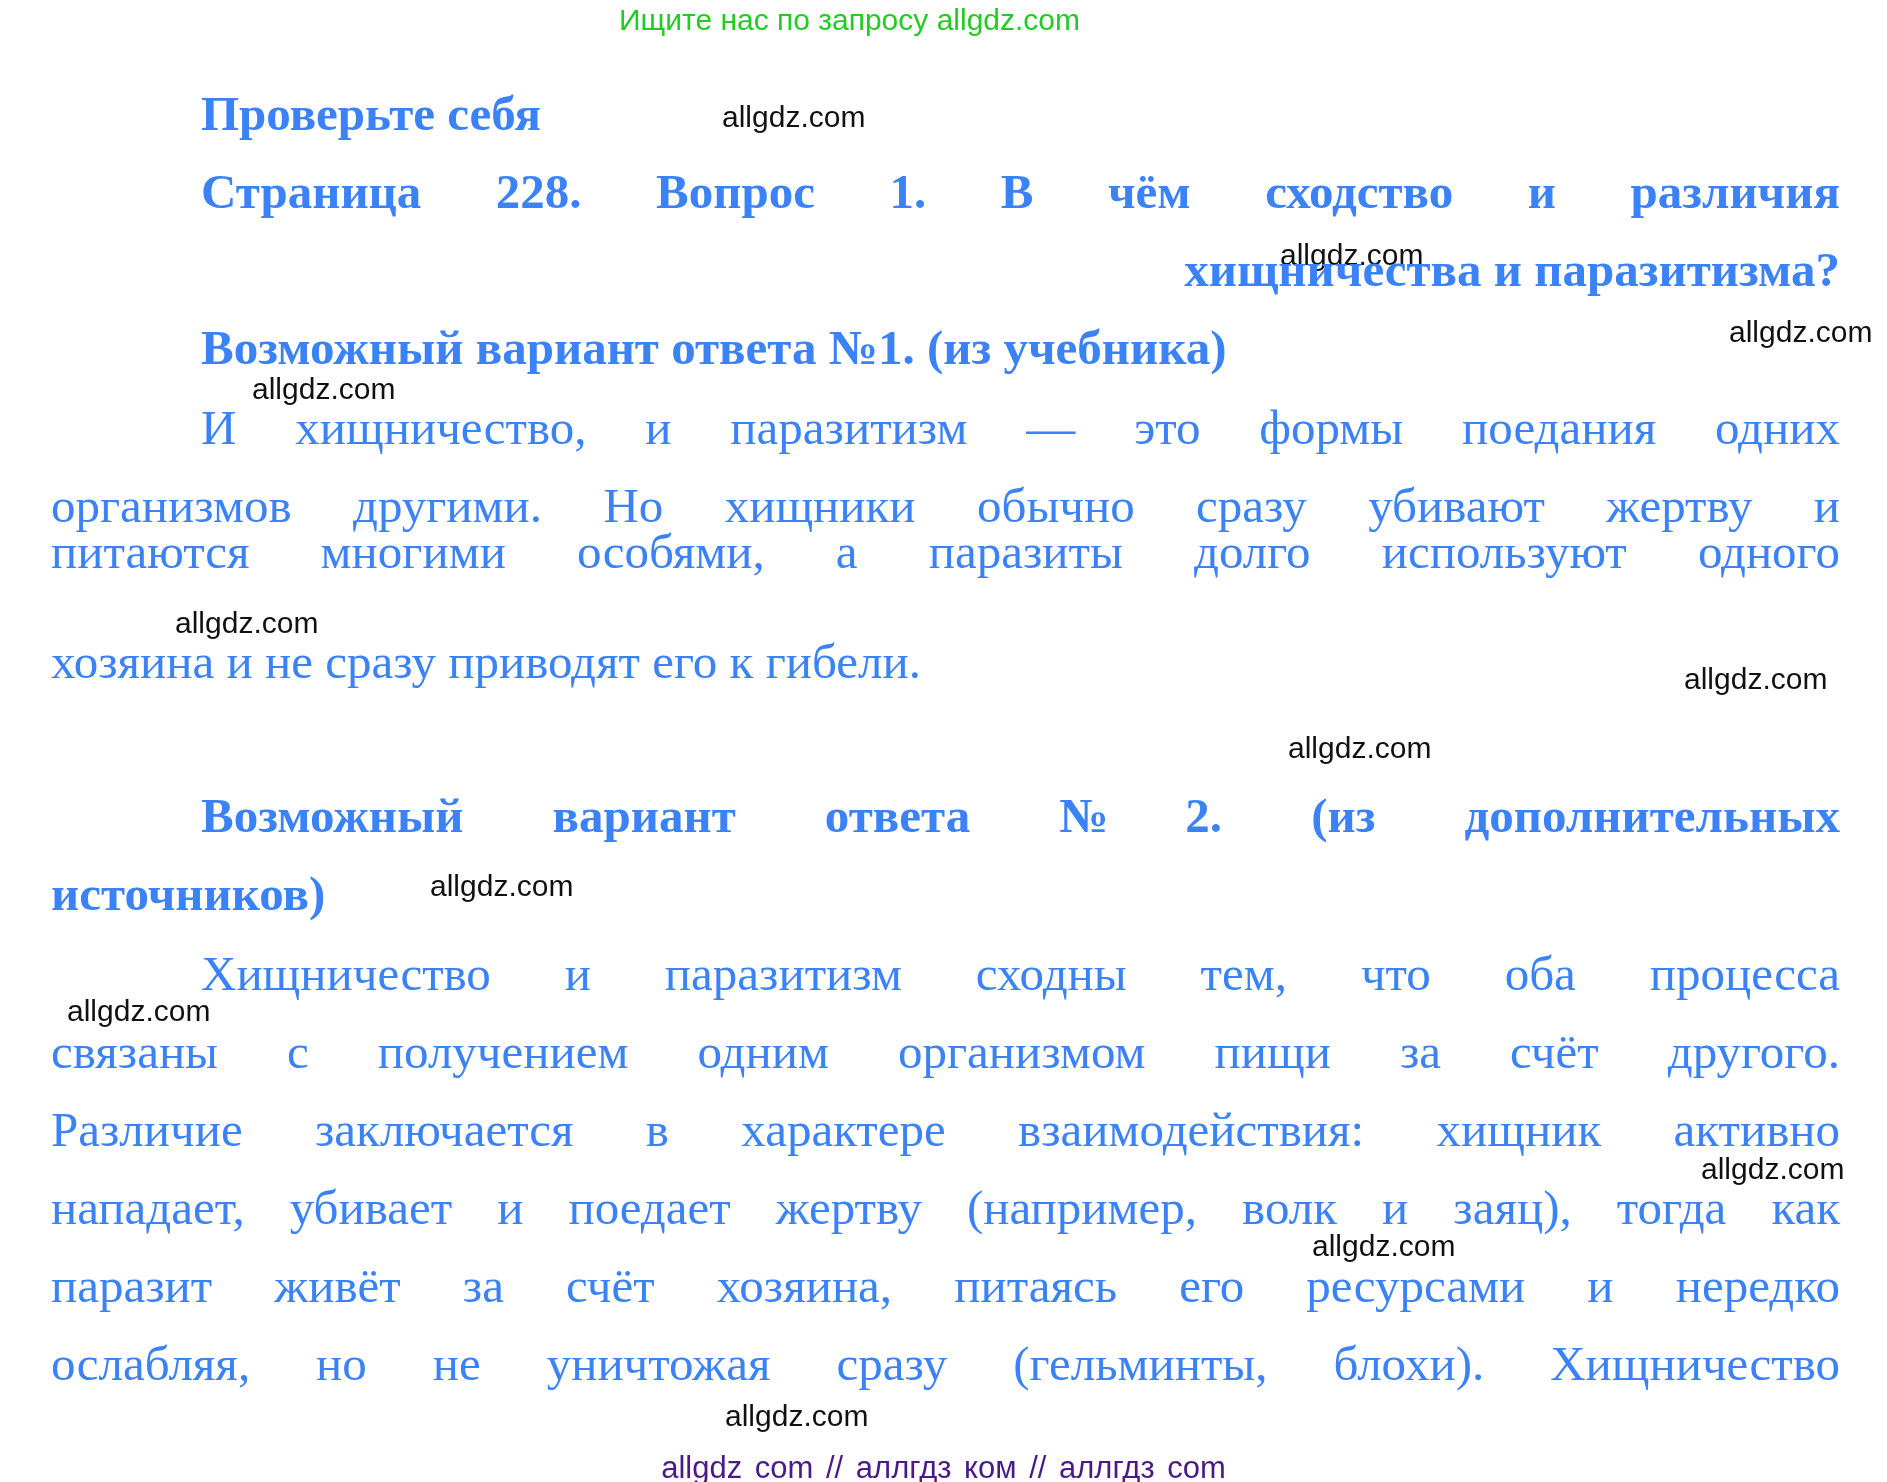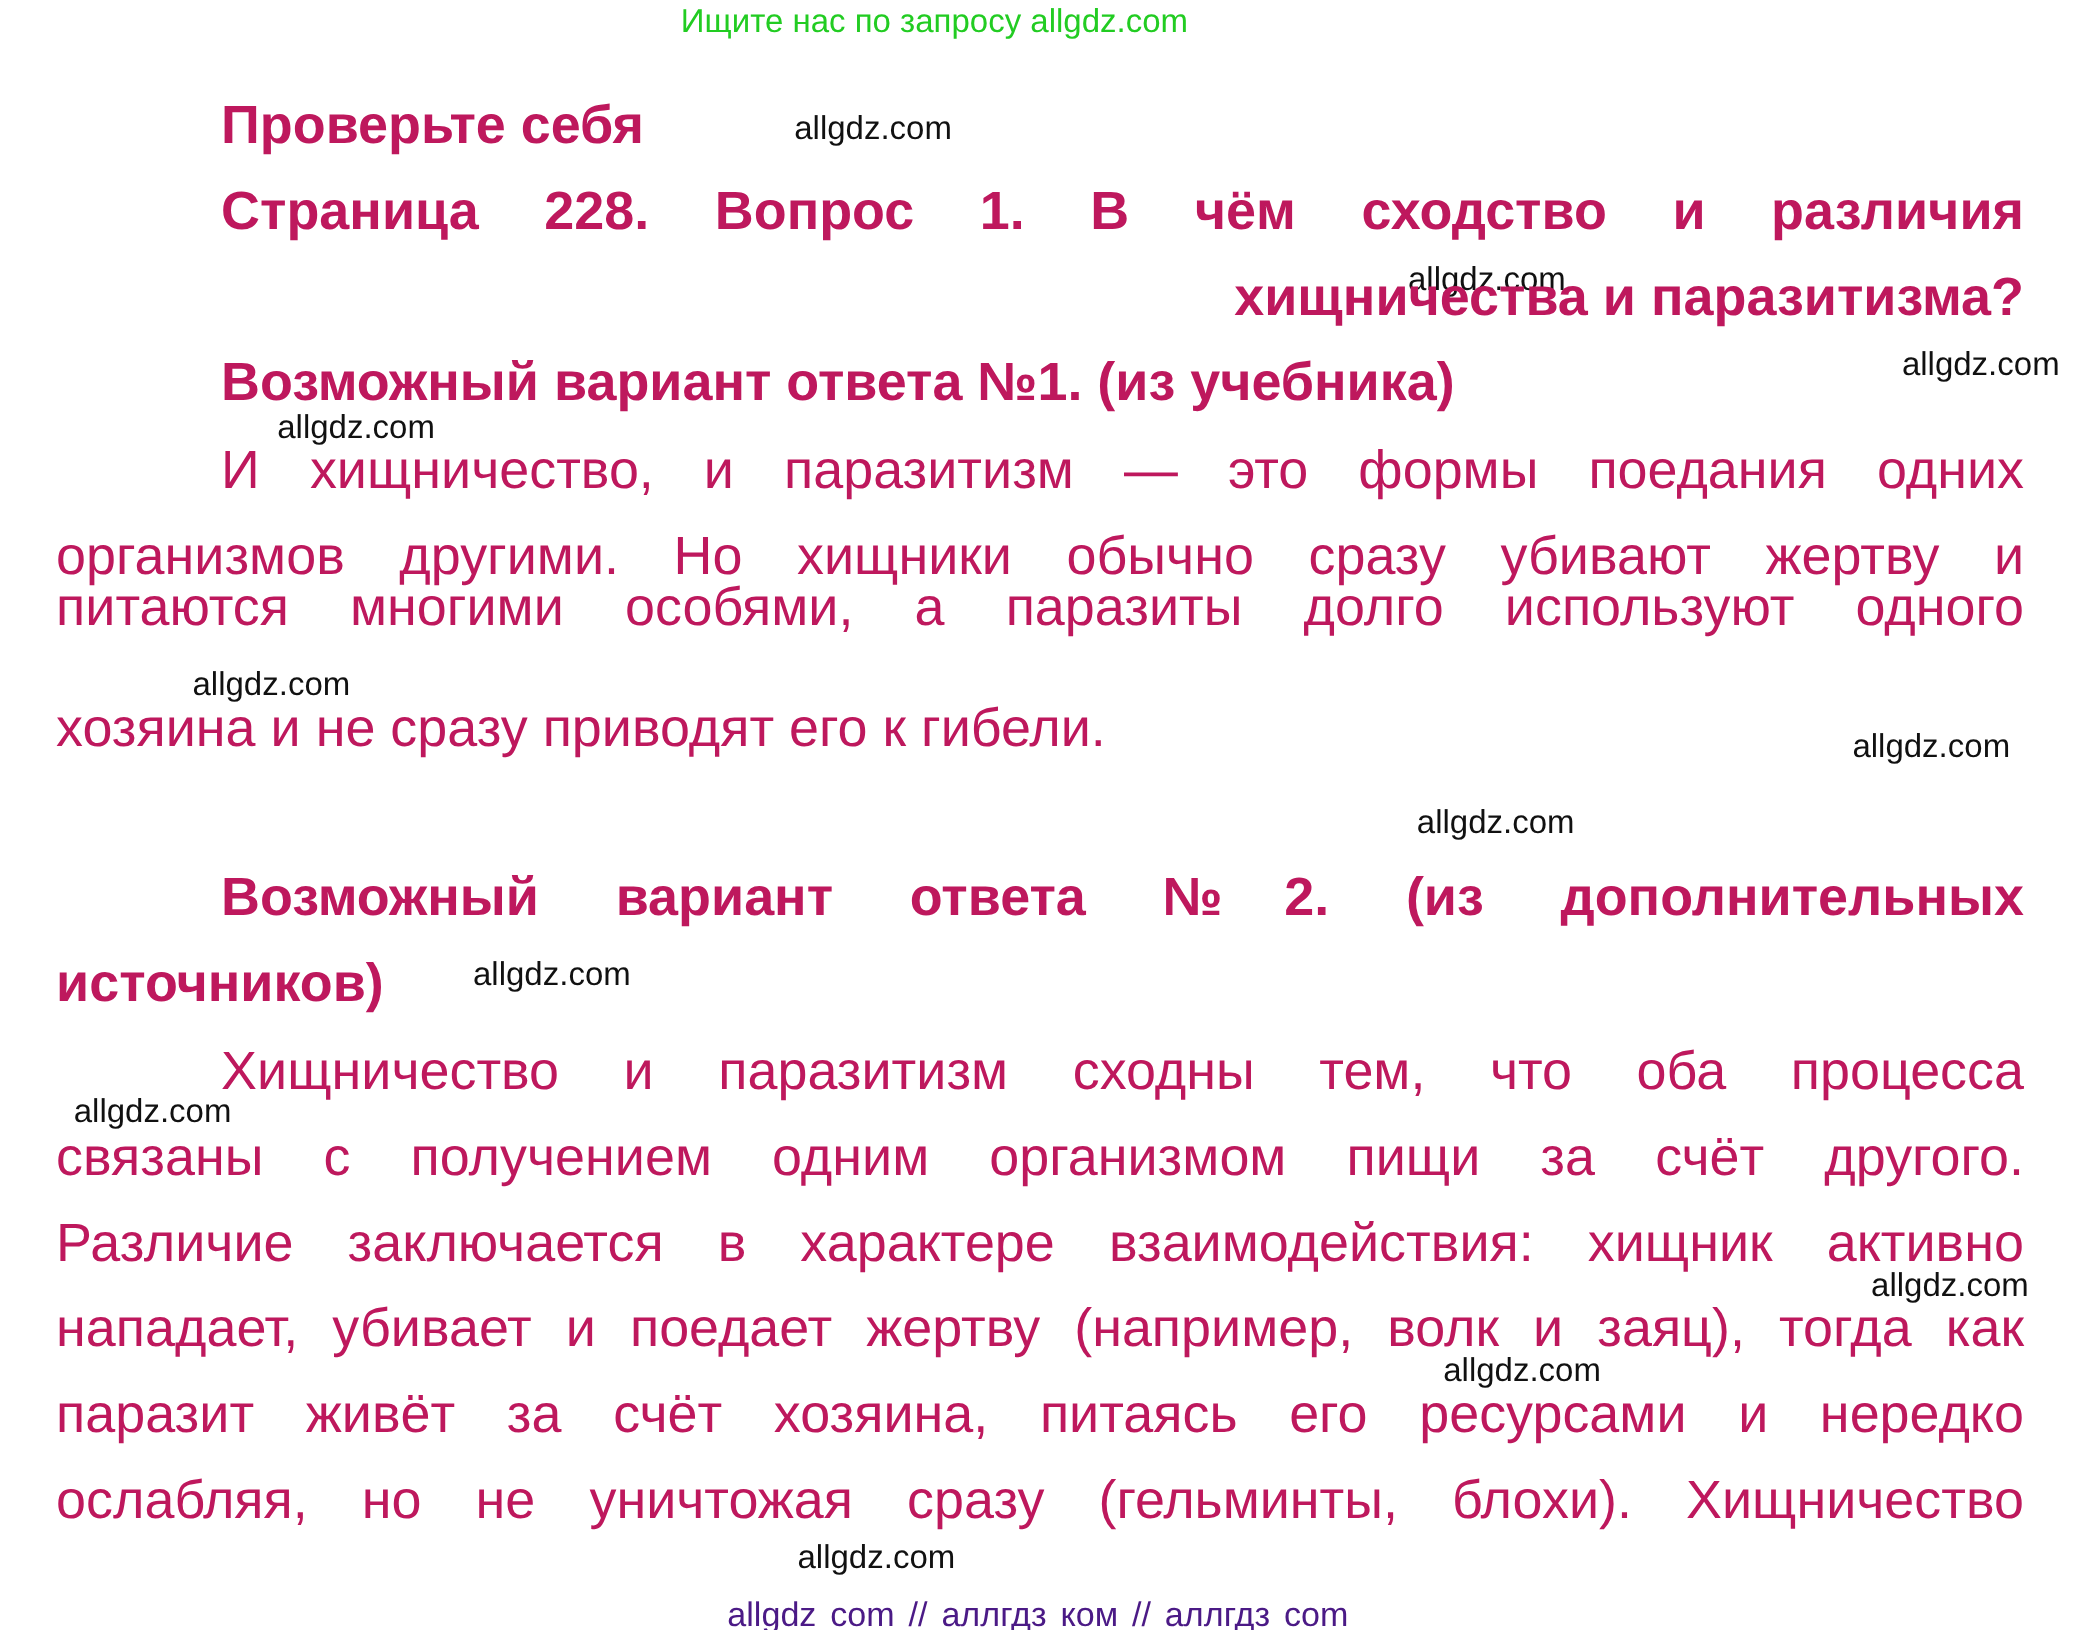--- a/index.html
+++ b/index.html
@@ -1,22 +1,22 @@
 <!DOCTYPE html>
 <html><head>
 <meta charset="utf-8">
 <style>
   html, body { margin:0; padding:0; background:#ffffff; }
   body { width:1887px; height:1482px; position:relative; overflow:hidden; }
   .banner { position:absolute; top:0; left:0; width:1699px; text-align:center;
     font-family:"Liberation Sans", sans-serif; font-size:30px; color:#22cc22; line-height:40px; }
   .footer { position:absolute; top:1450px; left:0; width:1887px; text-align:center;
     font-family:"Liberation Sans", sans-serif; font-size:31px; color:#4b1a86; line-height:36px; word-spacing:4px; }
-  .line { position:absolute; left:51px; width:1789px; font-family:Liberation Sans, sans-serif;
-    font-size:49px; line-height:60px; color:#be185d; white-space:nowrap; }
+  .line { position:absolute; left:51px; width:1789px; font-family:Liberation Serif, serif;
+    font-size:49px; line-height:60px; color:#3b82f6; white-space:nowrap; }
   .just { text-align:justify; text-align-last:justify; }
   .indent { left:201px; width:1639px; }
   .bold { font-weight:bold; }
   .wm { position:absolute; font-family:"Liberation Sans", sans-serif; font-size:30px; color:#111; line-height:34px; }
 </style>
 </head>
 <body>
 
 <div class="banner">Ищите нас по запросу allgdz.com</div>
 

